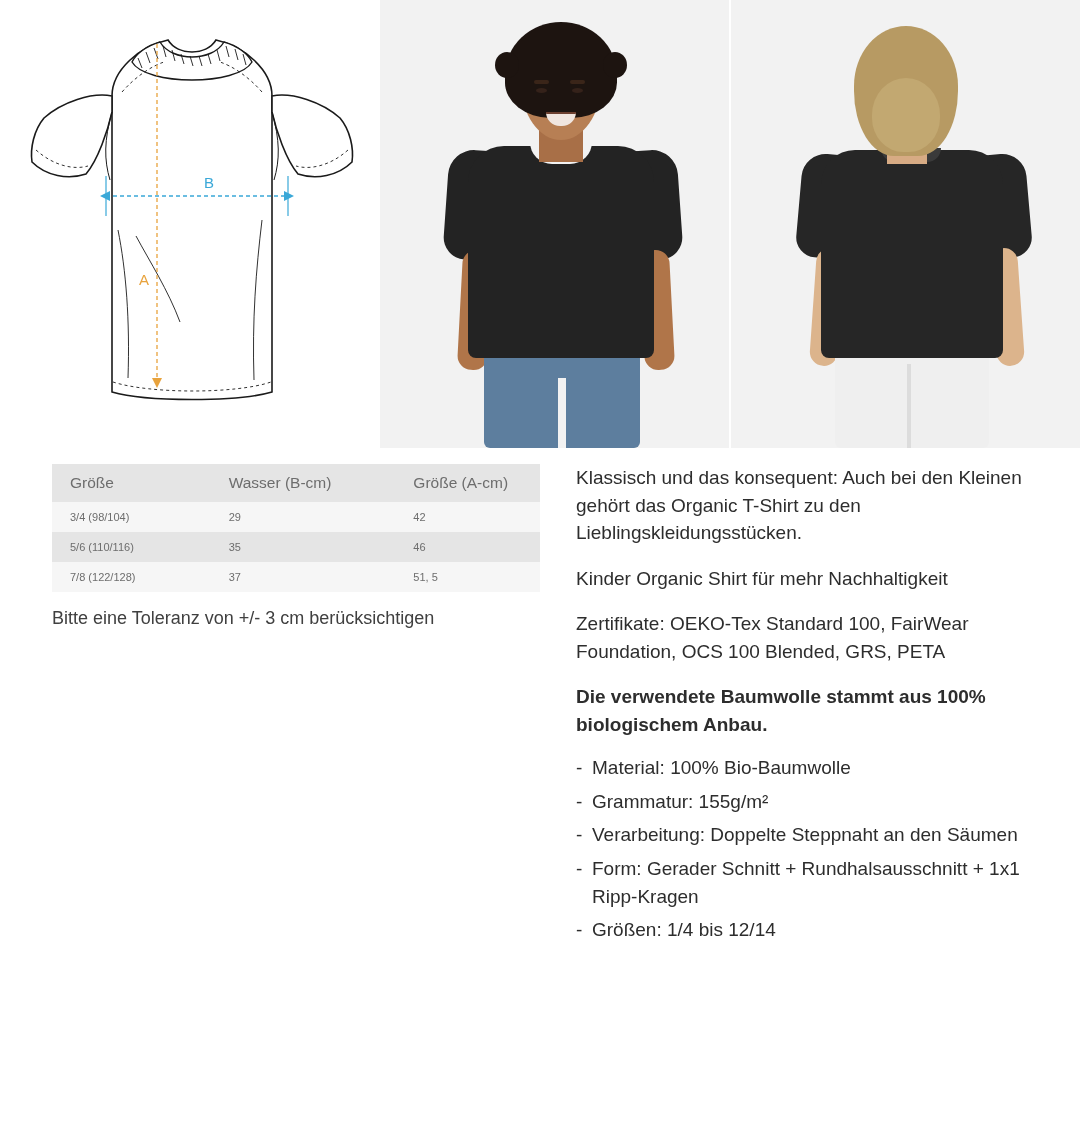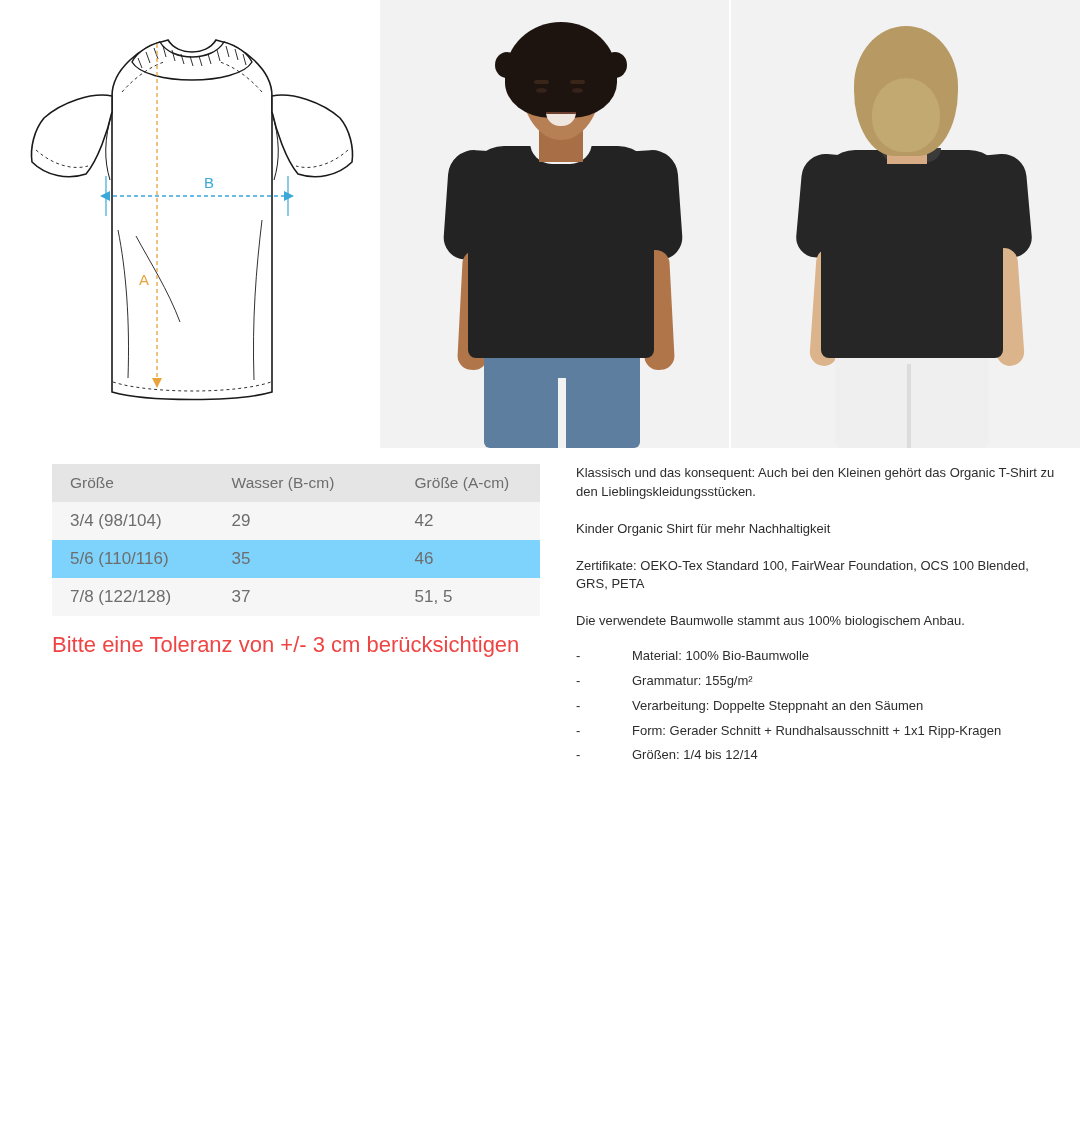--- a/index.html
+++ b/index.html
@@ -247,62 +247,62 @@
   .left-col {
     width: 556px;
     padding-left: 52px;
     box-sizing: border-box;
   }
   .right-col {
     width: 524px;
     padding-left: 20px;
     padding-right: 24px;
     box-sizing: border-box;
-    font-size: 13px;
+    font-size: 19px;
     line-height: 1.45;
     color: #2d2d2d;
   }
   table.size-table {
     border-collapse: collapse;
     width: 488px;
     font-size: 15.5px;
     color: #555;
   }
   table.size-table th {
     text-align: left;
     font-weight: normal;
     color: #6d6d6d;
     padding: 10px 0 10px 18px;
     background: #e5e5e5;
     font-size: 15.5px;
   }
   table.size-table td {
     padding: 9px 0 9px 18px;
     color: #6d6d6d;
-    font-size: 17px;
-  }
-  table.size-table tr.odd td { background: #7dd3fc; }
+    font-size: 11px;
+  }
+  table.size-table tr.odd td { background: #e5e5e5; }
   table.size-table tr.even td { background: #f6f6f6; }
   .col-size { width: 158px; }
   .col-breite { width: 188px; }
   .col-hoehe { width: 142px; }
   .tolerance {
     padding-top: 16px;
-    font-size: 22px;
-    color: #ef4444;
+    font-size: 18px;
+    color: #404040;
   }
   .right-col p { margin: 0 0 18px 0; }
-  .right-col p.tight { margin-bottom: 12px; }
+  .right-col p.tight { margin-bottom: 12px; font-weight: bold; }
   .bullets { margin-top: 16px; }
   .bullet-line {
     display: flex;
     margin-bottom: 6px;
   }
   .bullet-dash { width: 16px; flex: none; }
-  .bullet-text { flex: 1; margin-left: 40px; }
+  .bullet-text { flex: 1; }
 </style>
 </head>
 <body>
 
 <div class="top-row">
 
   <div class="diagram-cell">
     <svg width="380" height="450" viewBox="0 0 380 450">
 
       <path d="M112 96 C112 70, 140 46, 168 40 C178 56, 206 56, 216 40 C244 46, 272 70, 272 96

